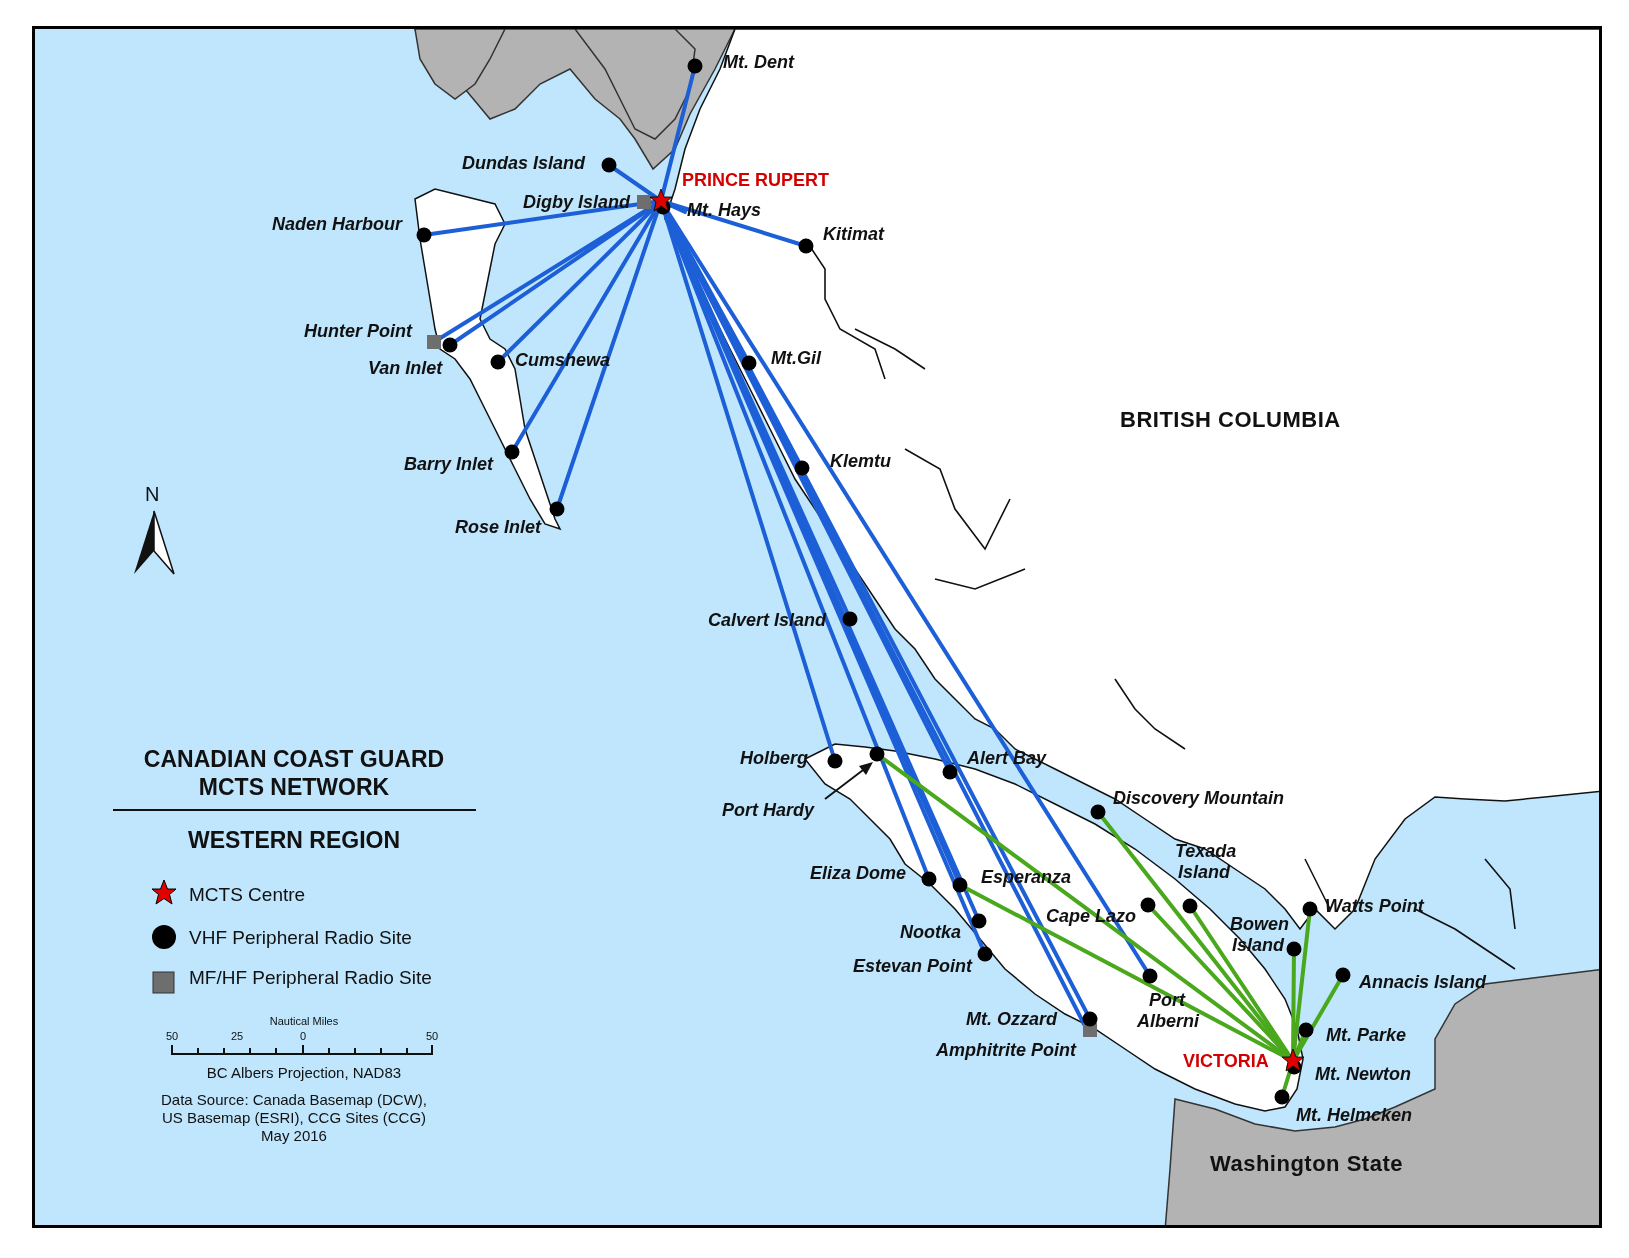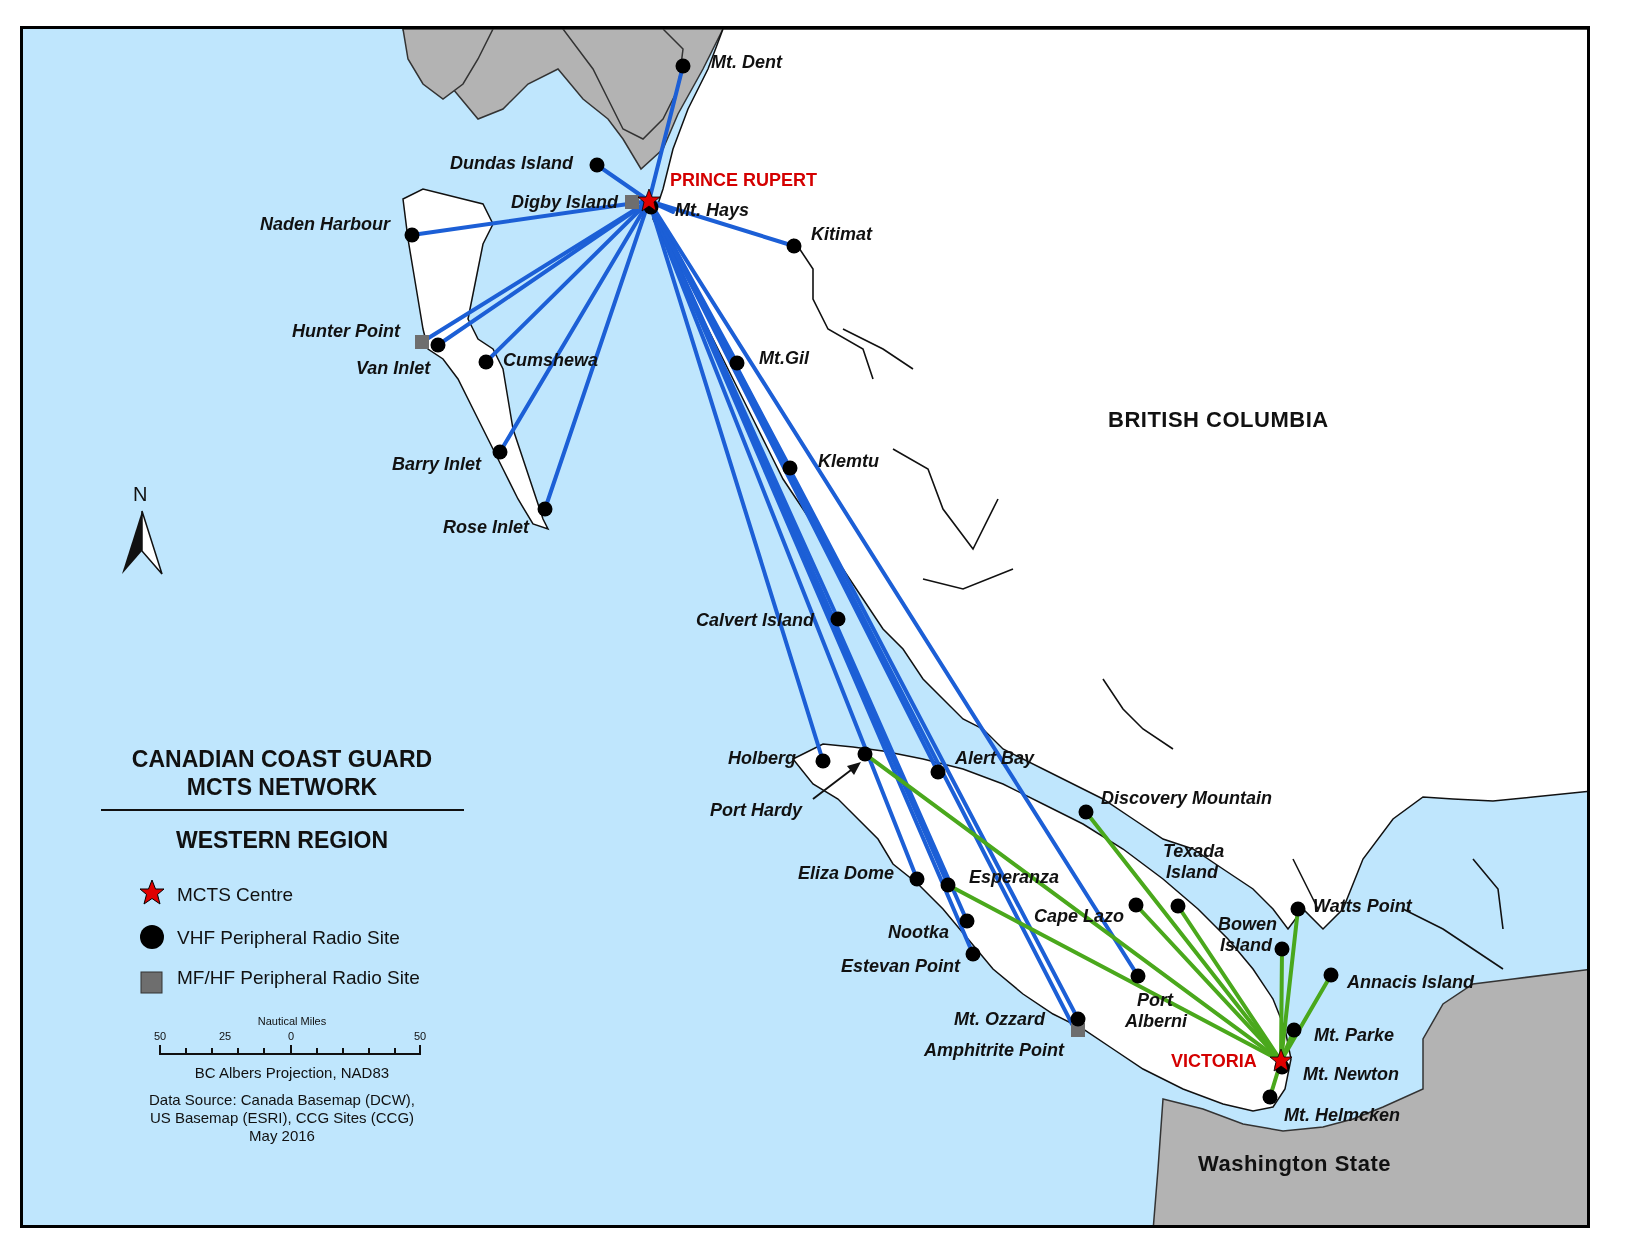--- a/index.html
+++ b/index.html
@@ -1,17 +1,17 @@
 <!DOCTYPE html>
 <html><head>
 <meta charset="utf-8">
 <style>
   html, body { margin:0; padding:0; background:#ffffff; }
   body { width:1629px; height:1258px; position:relative; overflow:hidden; font-family:"Liberation Sans", sans-serif; }
-  #map-frame { position:absolute; left:20px; top:26px; width:1570px; height:1202px; border:3px solid #000; box-sizing:border-box; background:#bfe6fd; overflow:hidden; }
+  #map-frame { position:absolute; left:32px; top:26px; width:1570px; height:1202px; border:3px solid #000; box-sizing:border-box; background:#bfe6fd; overflow:hidden; }
   svg#map { position:absolute; left:0; top:0; width:1570px; height:1202px; }
   .site-label { font-family:"Liberation Sans", sans-serif; font-weight:bold; font-style:italic; font-size:18px; fill:#111; paint-order:stroke; stroke:#bfe6fd; stroke-width:0; }
   .centre-label { font-family:"Liberation Sans", sans-serif; font-weight:bold; font-size:18px; fill:#d40000; }
   .region-label { font-family:"Liberation Sans", sans-serif; font-weight:bold; font-size:22px; fill:#111; letter-spacing:0.5px; }
   .legend-title { font-family:"Liberation Sans", sans-serif; font-weight:bold; font-size:23px; fill:#111; }
   .legend-text { font-family:"Liberation Sans", sans-serif; font-size:19px; fill:#111; }
   .small-text { font-family:"Liberation Sans", sans-serif; font-size:15px; fill:#111; }
   .tiny-text { font-family:"Liberation Sans", sans-serif; font-size:11px; fill:#111; }
   .land { fill:#ffffff; stroke:#111; stroke-width:1.5; }
   .foreign { fill:#b3b3b3; stroke:#333; stroke-width:1.5; }

